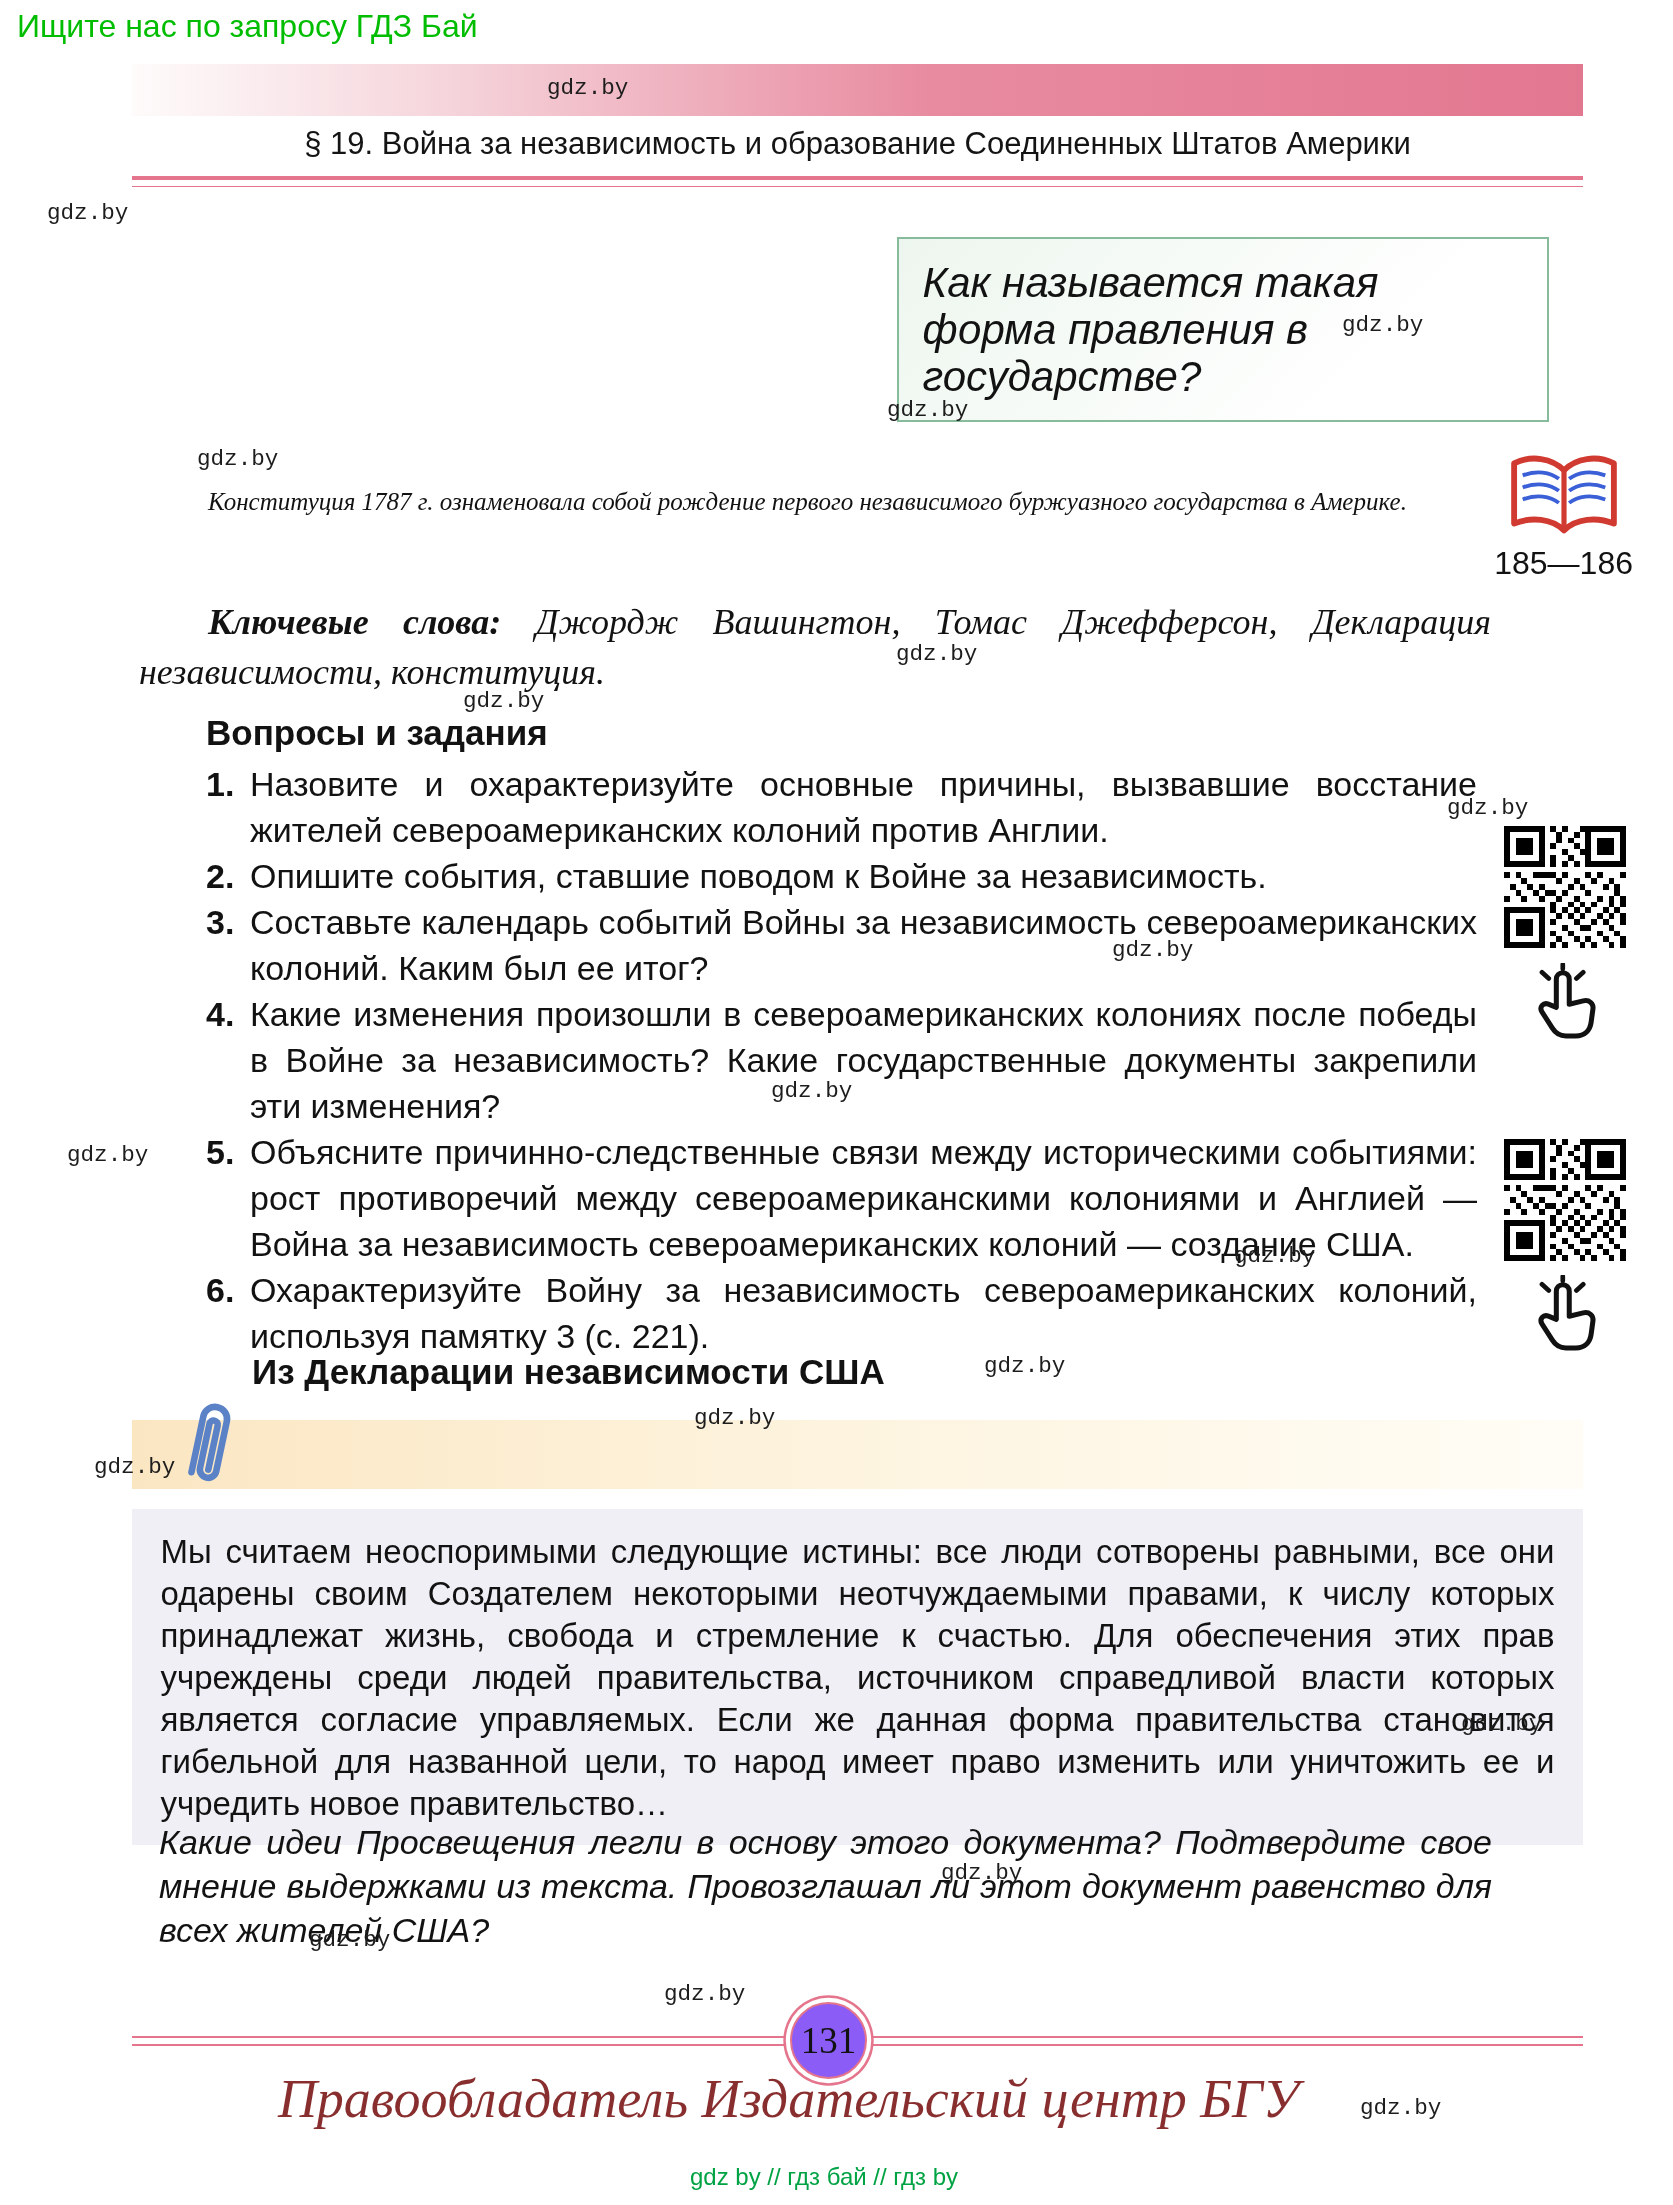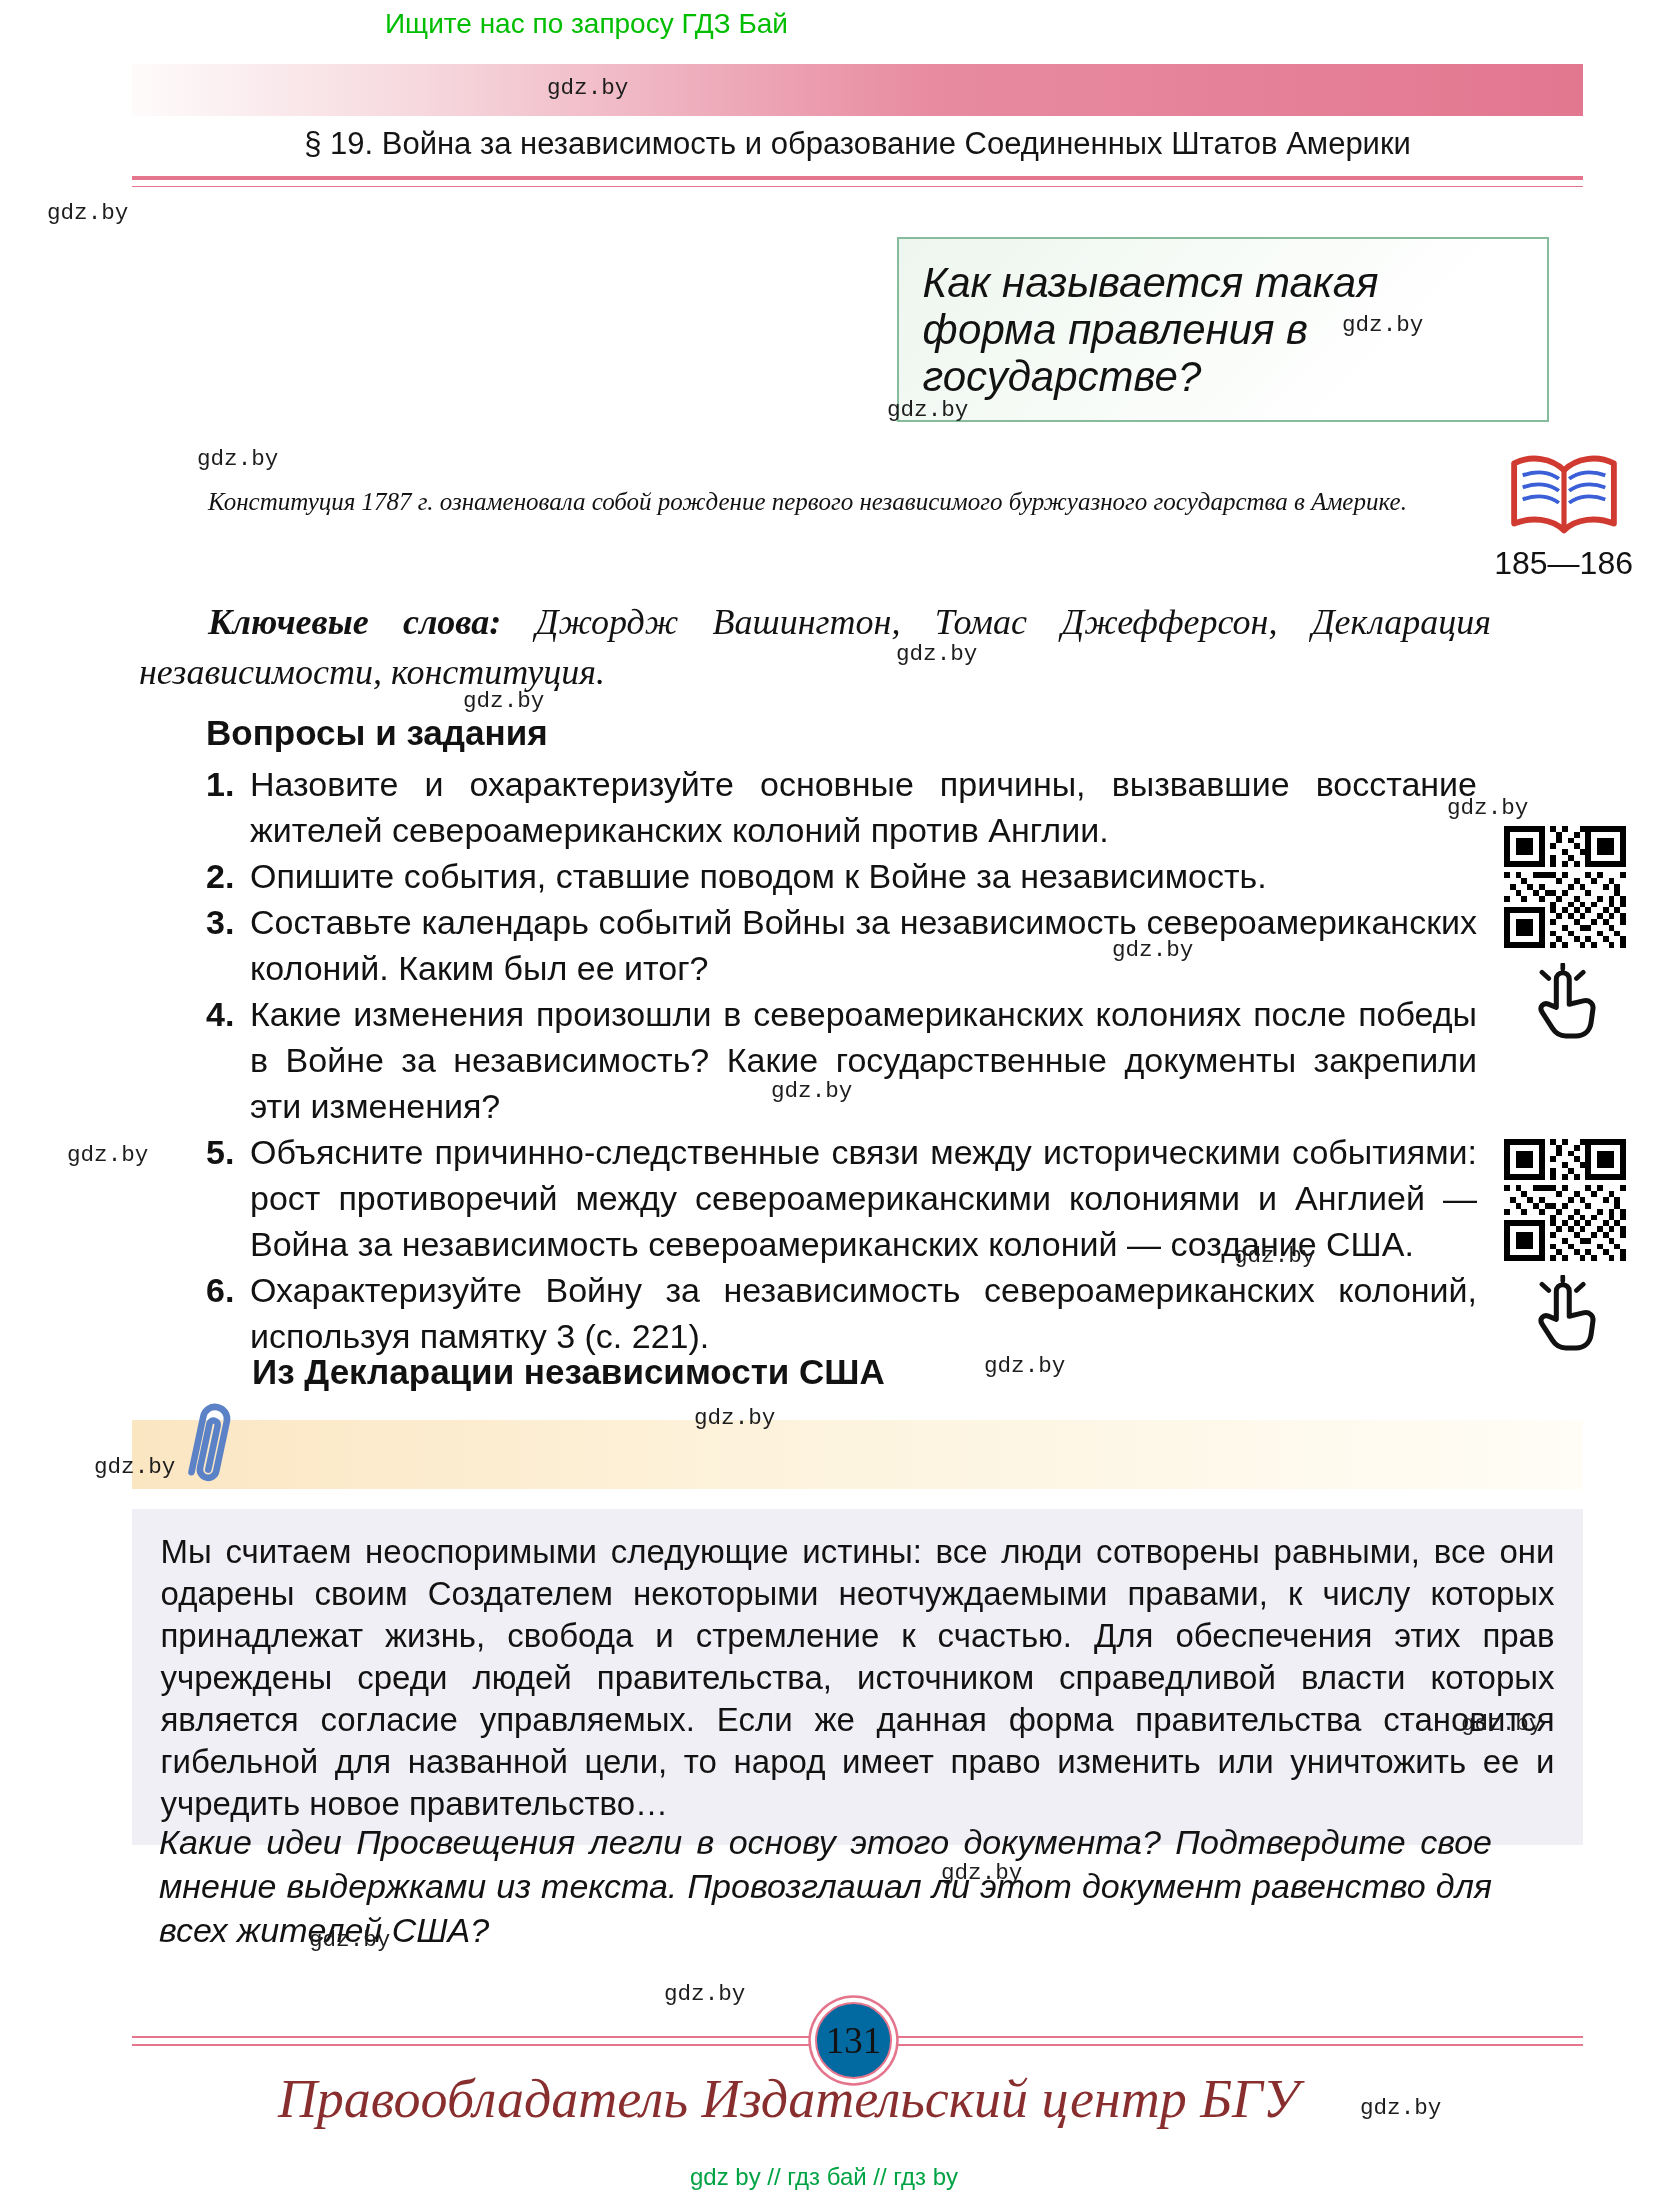--- a/index.html
+++ b/index.html
@@ -2,21 +2,21 @@
 <html style="font-size:13.4px"><head>
 <meta charset="utf-8">
 <style>
   *{box-sizing:border-box;margin:0;padding:0}
   html,body{background:#fff}
   .page{
     position:relative;width:1674px;height:2205px;margin:0 auto;background:#ffffff;
     font-family:"Liberation Sans",sans-serif;color:#121212;overflow:hidden;
   }
   .wm{position:absolute;font-size:22.6px;color:#1d1d1d;white-space:nowrap;font-family:Liberation Mono, monospace}
-  .top-banner{position:absolute;top:8.4px;left:8px;width:1157px;text-align:center;font-size:28px;color:#00bd00}
+  .top-banner{position:absolute;top:8.4px;left:17px;width:1157px;font-size:32px;color:#00bd00}
   .header-bar{position:absolute;top:64px;left:132px;width:1451px;height:52px;
     background:linear-gradient(90deg,#fefbfb 0%,#f6d8de 20%,#e88ba0 55%,#e27790 100%)}
   .page-title{position:absolute;top:126px;left:132px;width:1451px;text-align:center;font-size:31px;color:#141414}
   .rule-top{position:absolute;top:176px;left:132px;width:1451px;height:11px;
     border-top:4.2px solid #e4758c;border-bottom:1.7px solid #e4758c}
   .intro-para{position:absolute;top:247px;left:139px;width:723px;
     font-family:"Liberation Serif",serif;font-size:36px;line-height:51px;text-align:justify}
   .q-box{position:absolute;top:237px;left:897px;width:652px;min-height:138px;
     border:2.5px solid #86bb9b;background:linear-gradient(135deg,#edf6ee 0%,#ffffff 75%);
     padding:20px 23.5px;font-style:italic;font-size:42px;line-height:47px}
@@ -43,22 +43,22 @@
   .decl-bar{position:absolute;top:1420px;left:132px;width:1451px;height:69px;
     background:linear-gradient(90deg,#fbe6c2 0%,#fdf3dd 45%,#fffdf6 100%)}
   .decl-heading{position:absolute;top:1352px;left:252px;font-size:35px;font-weight:bold}
   .clip{position:absolute;top:1392px;left:178px;width:60px;height:106px;transform:rotate(12deg)}
   .quote-wrap{position:absolute;top:1509px;left:132px;width:1451px;background:#f1eff6;padding:22px 28.5px 20px}
   .quote-text{font-size:33px;line-height:42px;text-align:justify}
   .decl-question{position:absolute;top:1820px;left:159px;width:1333px;
     font-style:italic;font-size:34px;line-height:44px;text-align:justify}
   .foot-rule{position:absolute;top:2036px;left:132px;width:1451px;height:10px;
     border-top:2.5px solid #e4758c;border-bottom:2.5px solid #e4758c}
-  .page-num{position:absolute;top:2002px;left:815px;width:77px;height:77px;border-radius:50%;
-    background:#0369a1;border:2.5px solid #e4758c;box-shadow:0 0 0 4.2px #fff,0 0 0 6.7px #e4758c;
+  .page-num{position:absolute;top:2002px;left:790px;width:77px;height:77px;border-radius:50%;
+    background:#8b5cf6;border:2.5px solid #e4758c;box-shadow:0 0 0 4.2px #fff,0 0 0 6.7px #e4758c;
     display:flex;align-items:center;justify-content:center;
     font-family:"Liberation Serif",serif;font-size:37px}
   .pub-wm{position:absolute;top:2068px;left:101px;width:1375px;text-align:center;
     font-family:"Liberation Serif",serif;font-style:italic;font-size:54px;color:#7f1d1d;opacity:.92}
   .foot-links{position:absolute;top:2163px;left:132px;width:1384px;text-align:center;
     font-size:24px;color:#00a344}
 </style>
 </head>
 <body>
 

